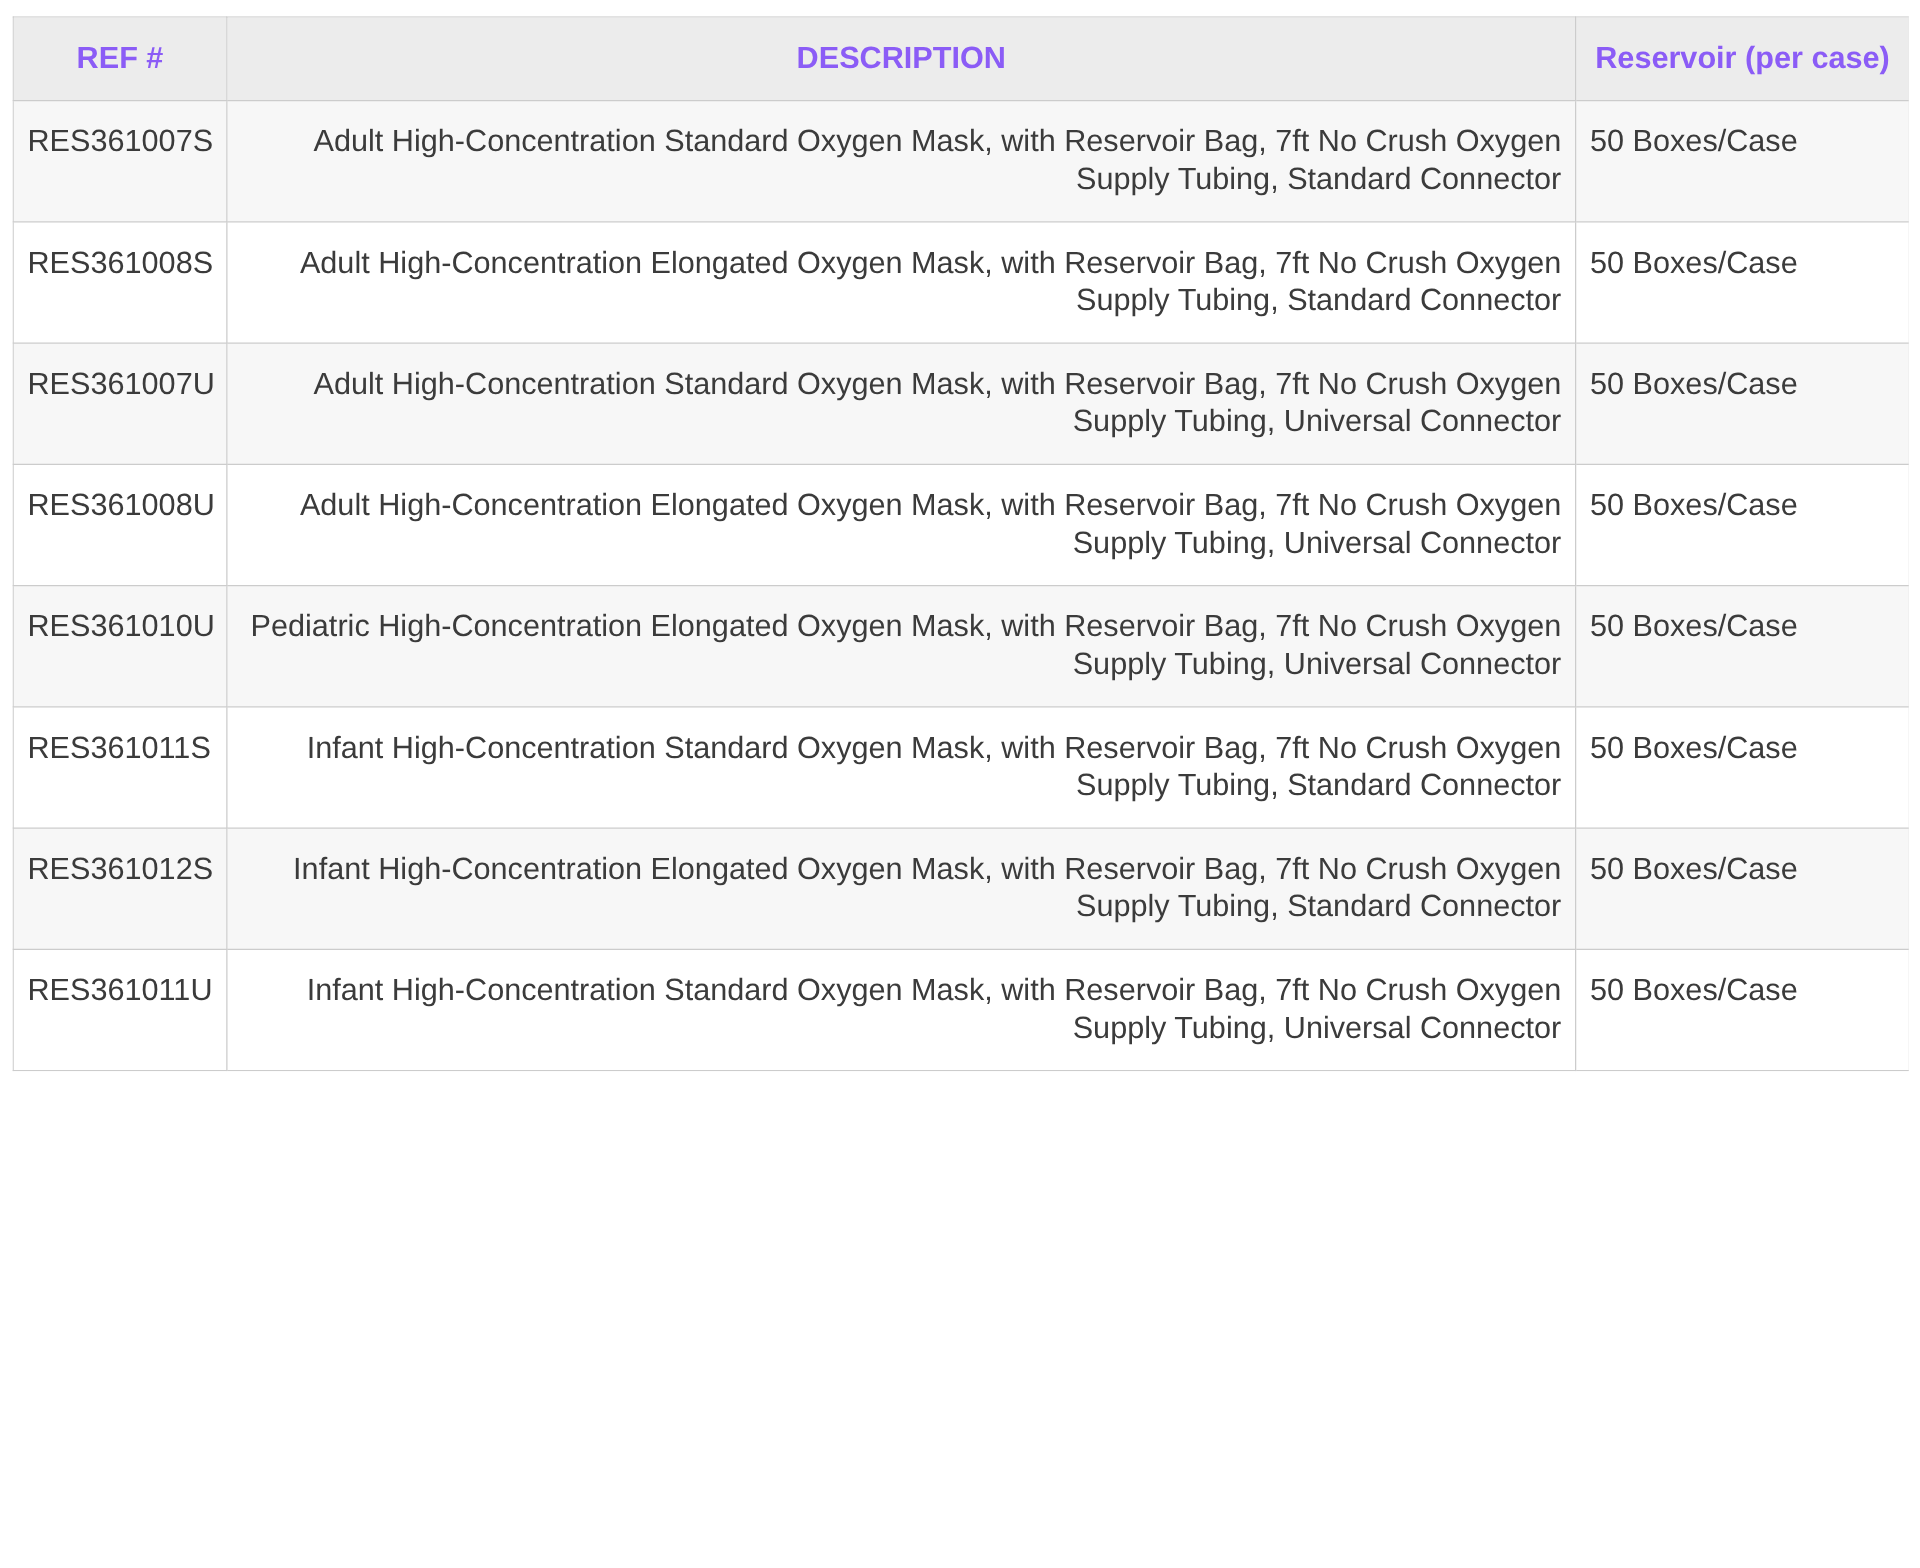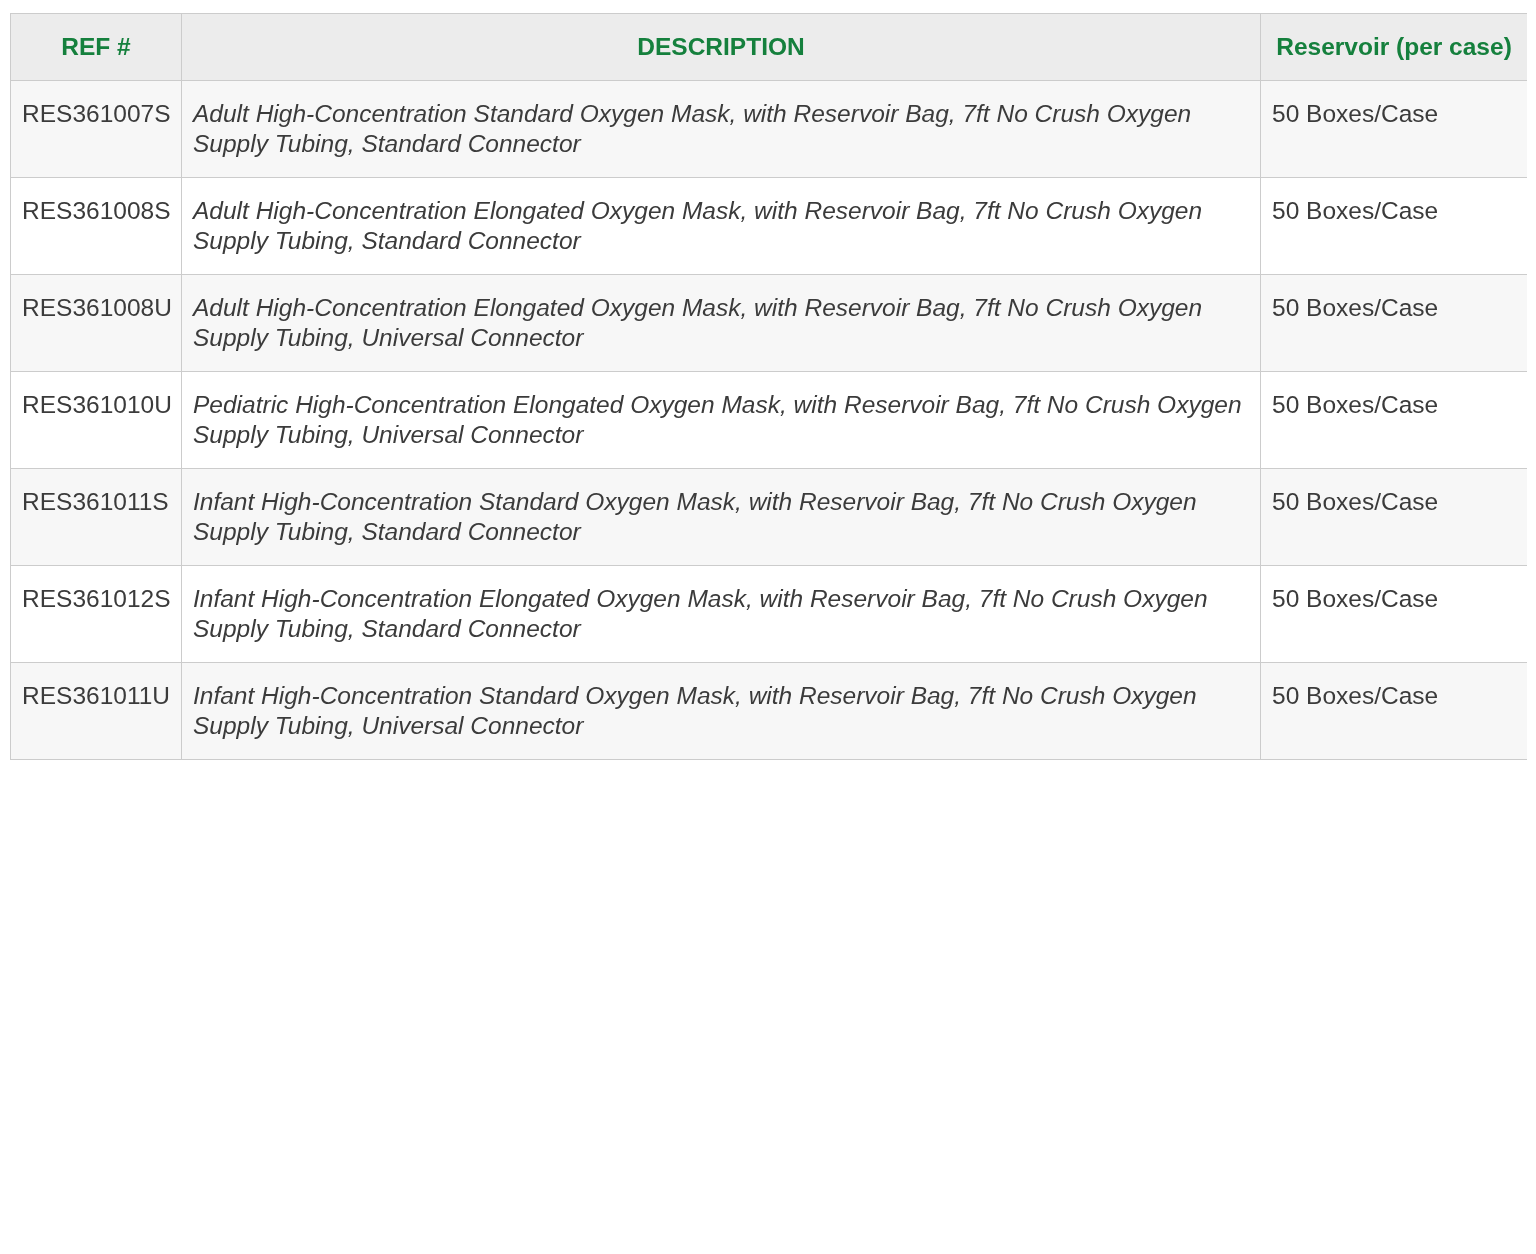--- a/index.html
+++ b/index.html
@@ -21,34 +21,33 @@
   th, td {
     border: 1.5px solid #cccccc;
     font-size: 24.5px;
     line-height: 30px;
     vertical-align: top;
     padding: 18px 11px;
     overflow: hidden;
   }
   thead th {
     background: #ececec;
-    color: #15803d;
+    color: #8b5cf6;
     font-weight: bold;
     text-align: center;
     white-space: nowrap;
   }
   tbody tr:nth-child(odd)  { background: #f7f7f7; }
   tbody tr:nth-child(even) { background: #ffffff; }
   td.ref {
     text-align: left;
     white-space: nowrap;
   }
   td.desc {
-    text-align: left;
-    font-style: italic;
+    text-align: right;
   }
   td.qty {
     text-align: left;
     white-space: nowrap;
   }
 </style>
 </head>
 <body>
 
 <table class="product-table">
@@ -69,20 +68,25 @@
       <td class="ref">RES361007S</td>
       <td class="desc">Adult High-Concentration Standard Oxygen Mask, with Reservoir Bag, 7ft No Crush Oxygen Supply Tubing, Standard Connector</td>
       <td class="qty">50 Boxes/Case</td>
     </tr>
     <tr>
       <td class="ref">RES361008S</td>
       <td class="desc">Adult High-Concentration Elongated Oxygen Mask, with Reservoir Bag, 7ft No Crush Oxygen Supply Tubing, Standard Connector</td>
       <td class="qty">50 Boxes/Case</td>
     </tr>
     <tr>
+      <td class="ref">RES361007U</td>
+      <td class="desc">Adult High-Concentration Standard Oxygen Mask, with Reservoir Bag, 7ft No Crush Oxygen Supply Tubing, Universal Connector</td>
+      <td class="qty">50 Boxes/Case</td>
+    </tr>
+    <tr>
       <td class="ref">RES361008U</td>
       <td class="desc">Adult High-Concentration Elongated Oxygen Mask, with Reservoir Bag, 7ft No Crush Oxygen Supply Tubing, Universal Connector</td>
       <td class="qty">50 Boxes/Case</td>
     </tr>
     <tr>
       <td class="ref">RES361010U</td>
       <td class="desc">Pediatric High-Concentration Elongated Oxygen Mask, with Reservoir Bag, 7ft No Crush Oxygen Supply Tubing, Universal Connector</td>
       <td class="qty">50 Boxes/Case</td>
     </tr>
     <tr>

